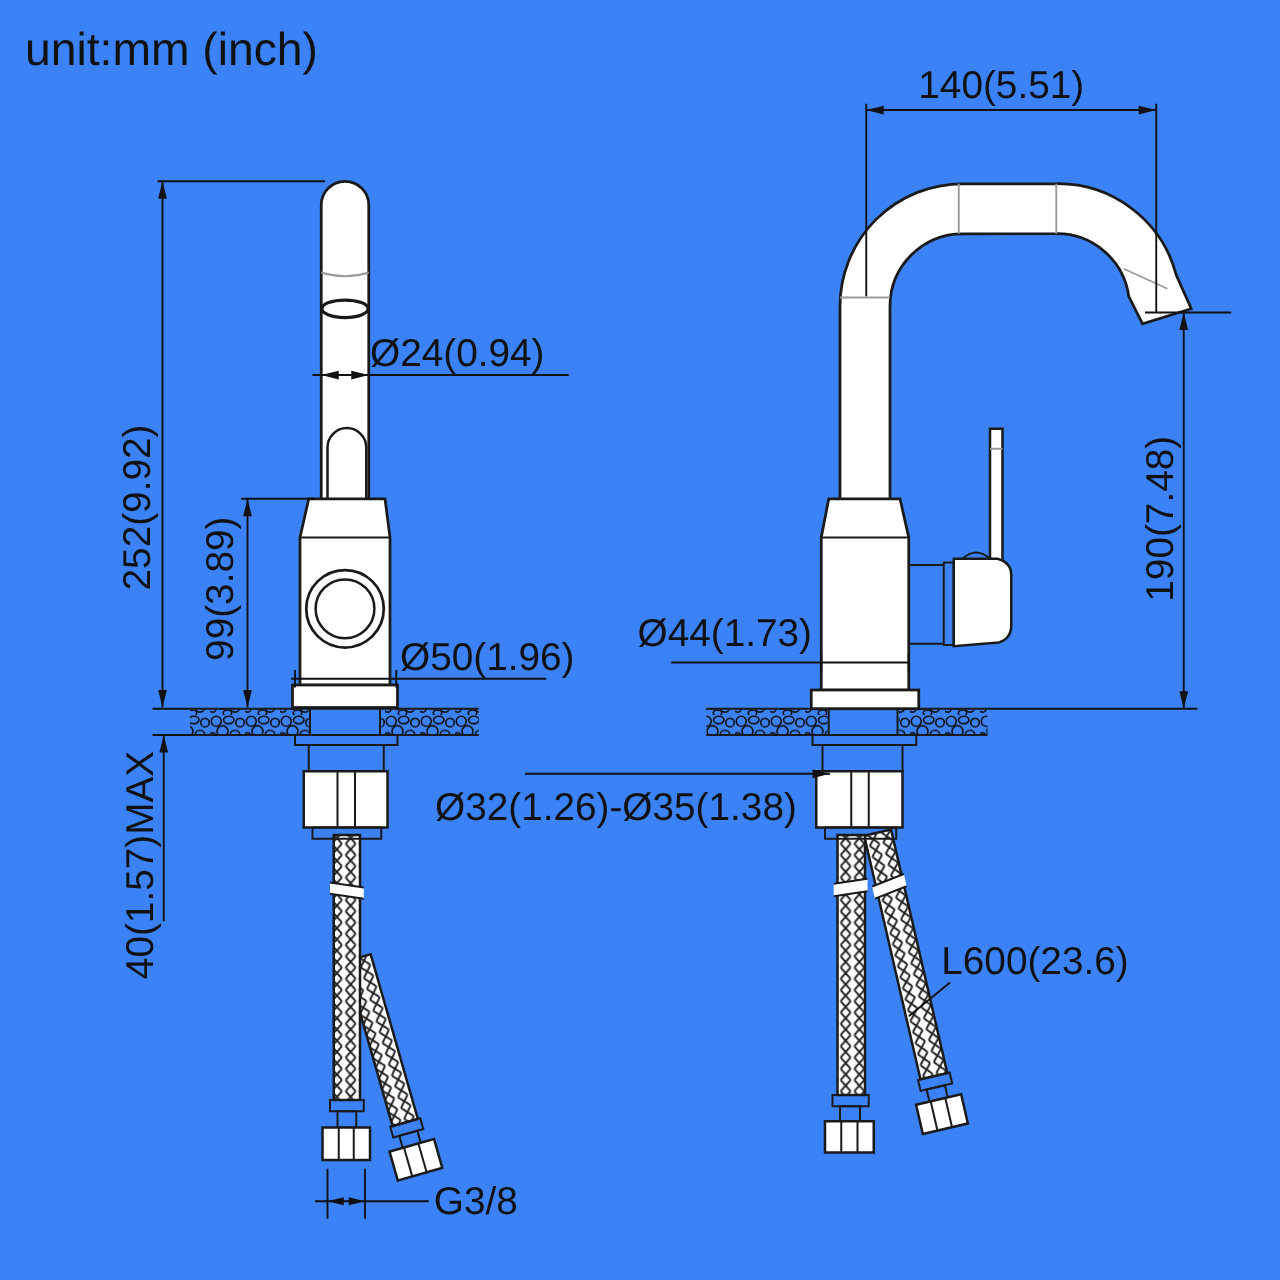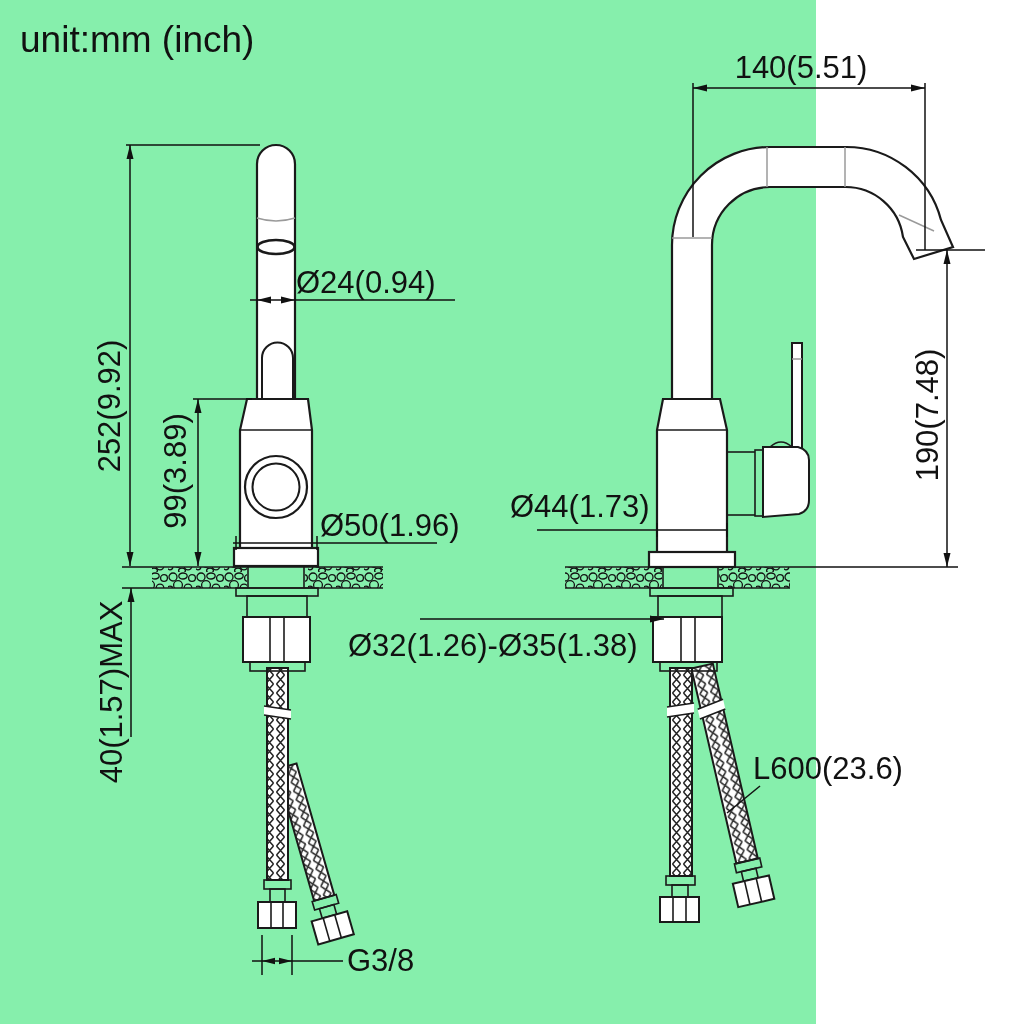--- a/index.html
+++ b/index.html
@@ -1,16 +1,16 @@
 <!DOCTYPE html>
 <html><head>
 <meta charset="utf-8">
 <style>
   html,body{margin:0;padding:0;background:#ffffff;}
-  .stage{width:816px;height:1024px;background:#86efac;position:relative;font-family:"Liberation Sans",sans-serif;}
+  .stage{width:1024px;height:1024px;background:#3b82f6;position:relative;font-family:"Liberation Sans",sans-serif;}
   svg{display:block;}
   text{font-family:"Liberation Sans",sans-serif;fill:#111;}
   .dim-label{font-size:31px;}
   .unit-label{font-size:37px;}
   .obj{stroke:#1a1a1a;stroke-width:2.2;fill:#fff;}
   .objthin{stroke:#1a1a1a;stroke-width:1.6;fill:none;}
   .seam{stroke:#9a9a9a;stroke-width:1.5;fill:none;}
   .dim{stroke:#111;stroke-width:1.5;fill:none;}
   .arrow{fill:#111;stroke:none;}
   .braided{stroke:#1a1a1a;stroke-width:2;}

